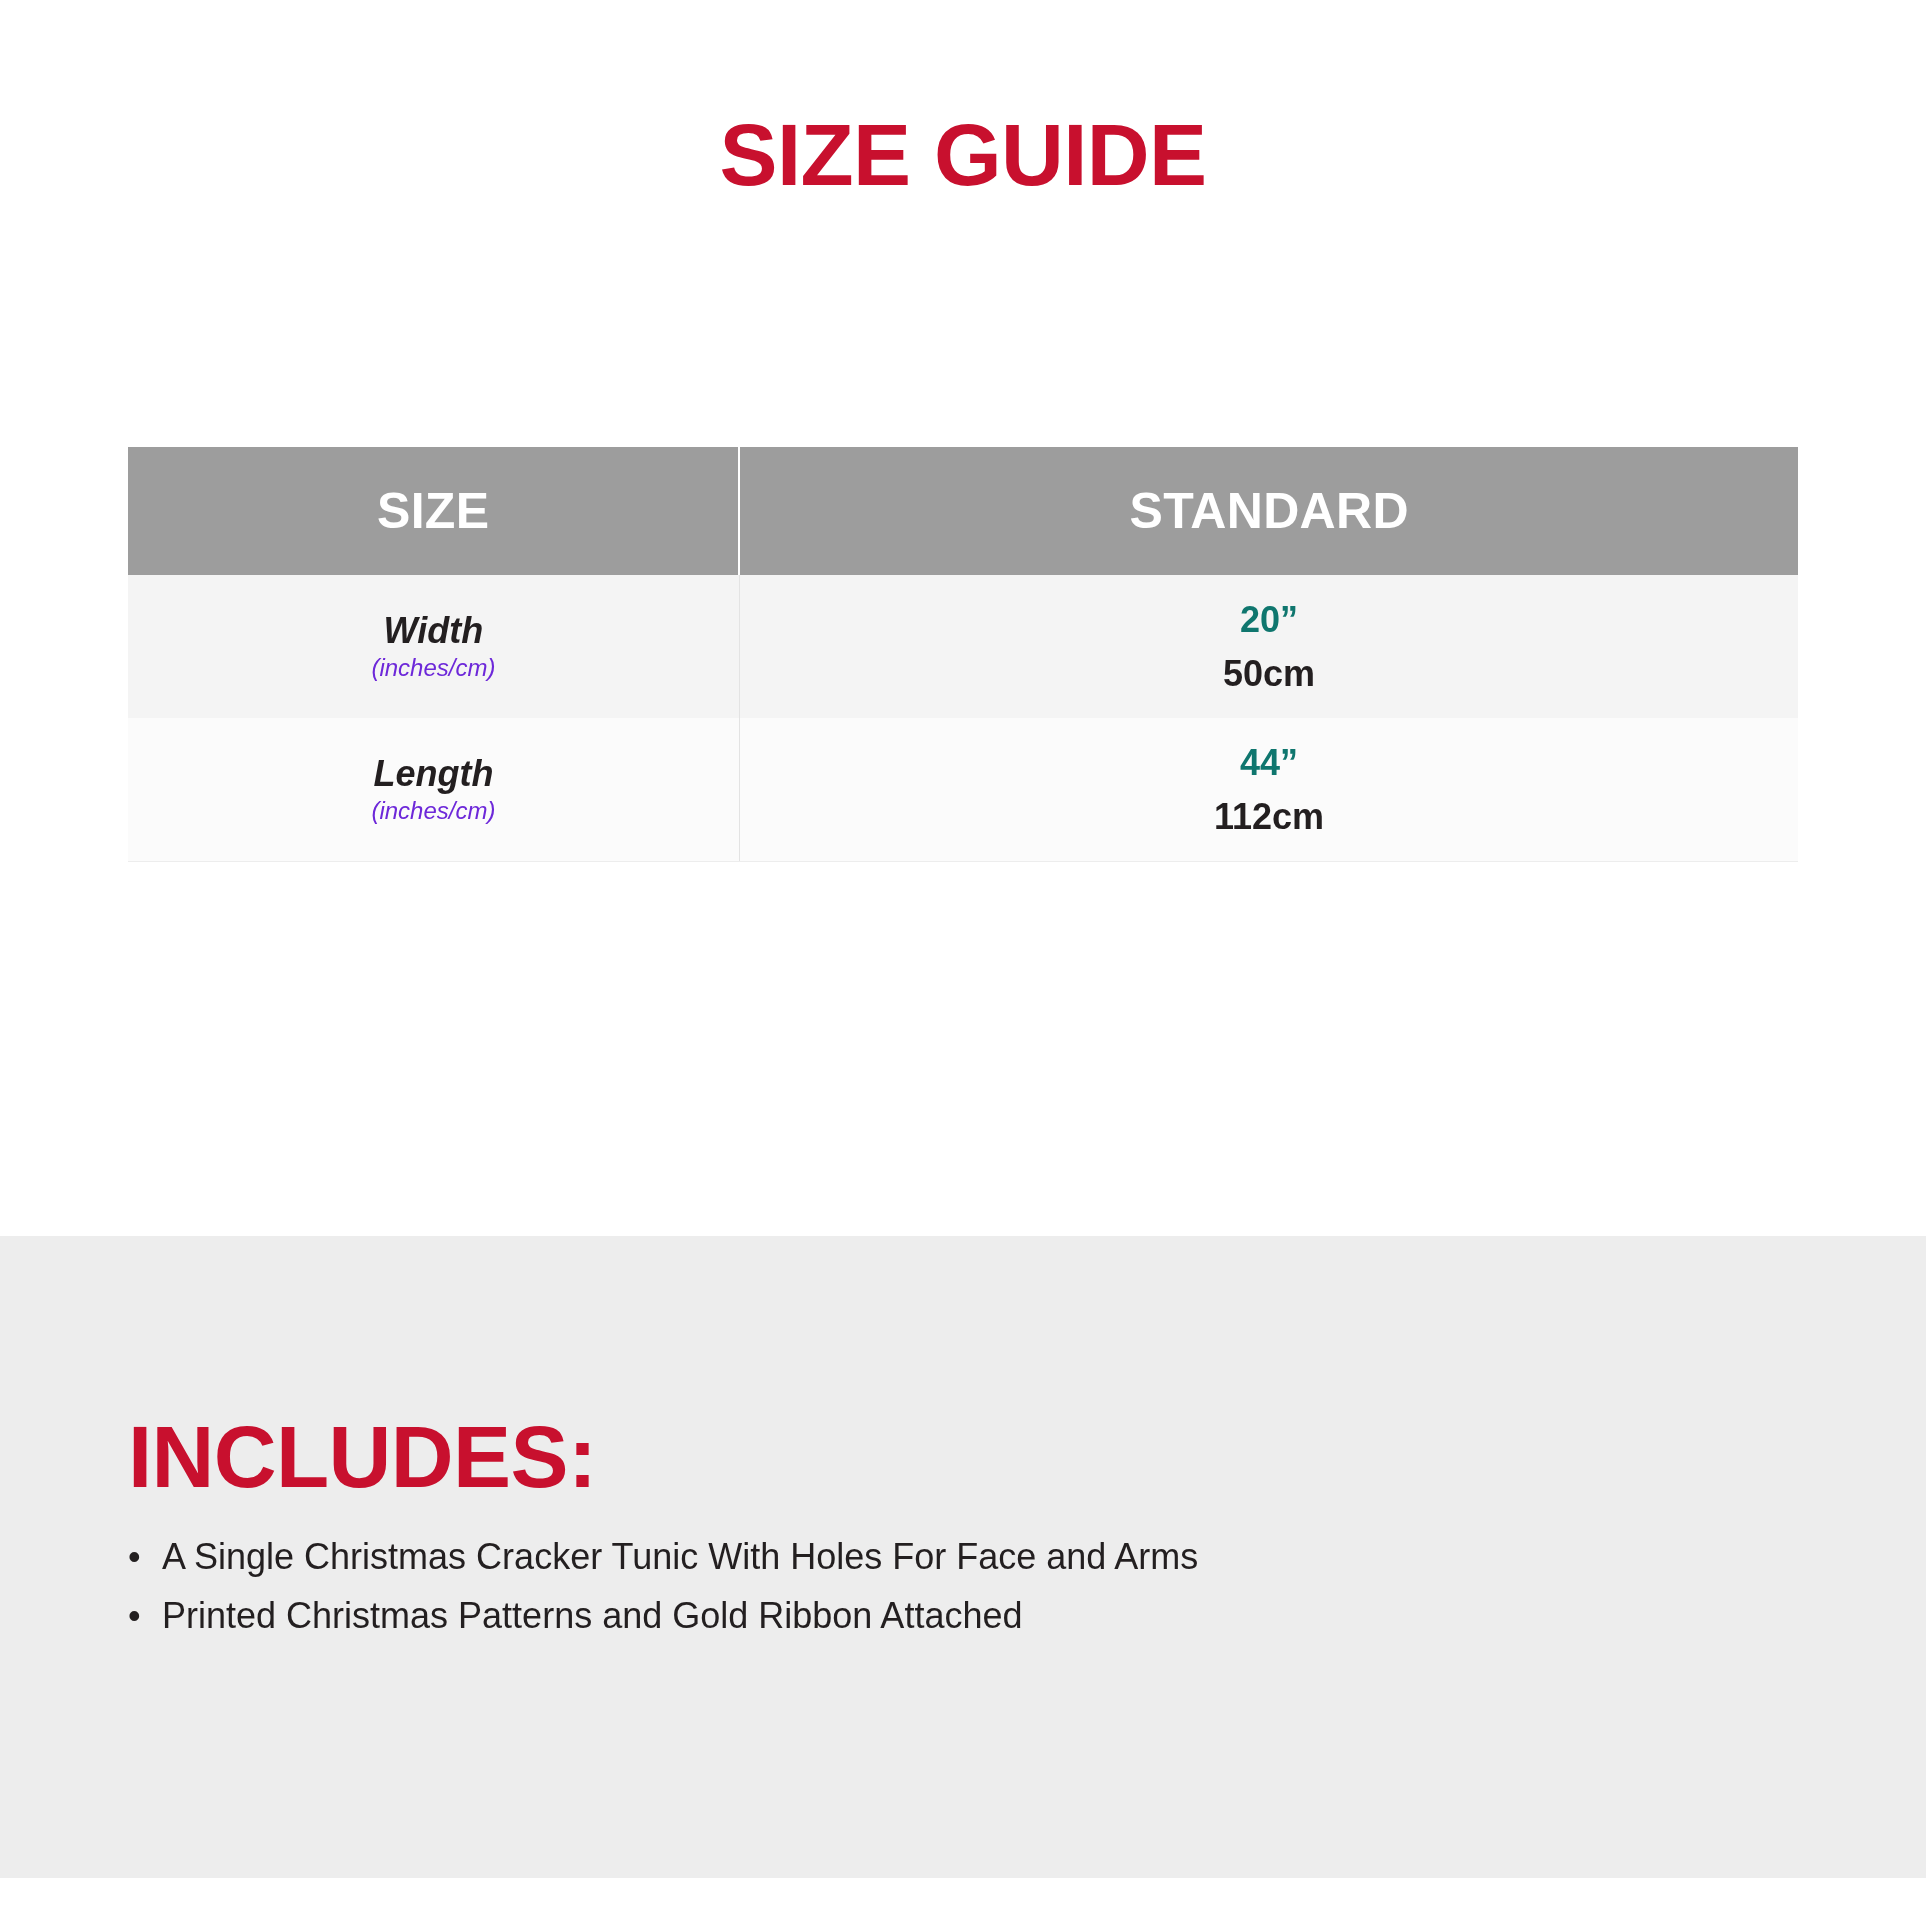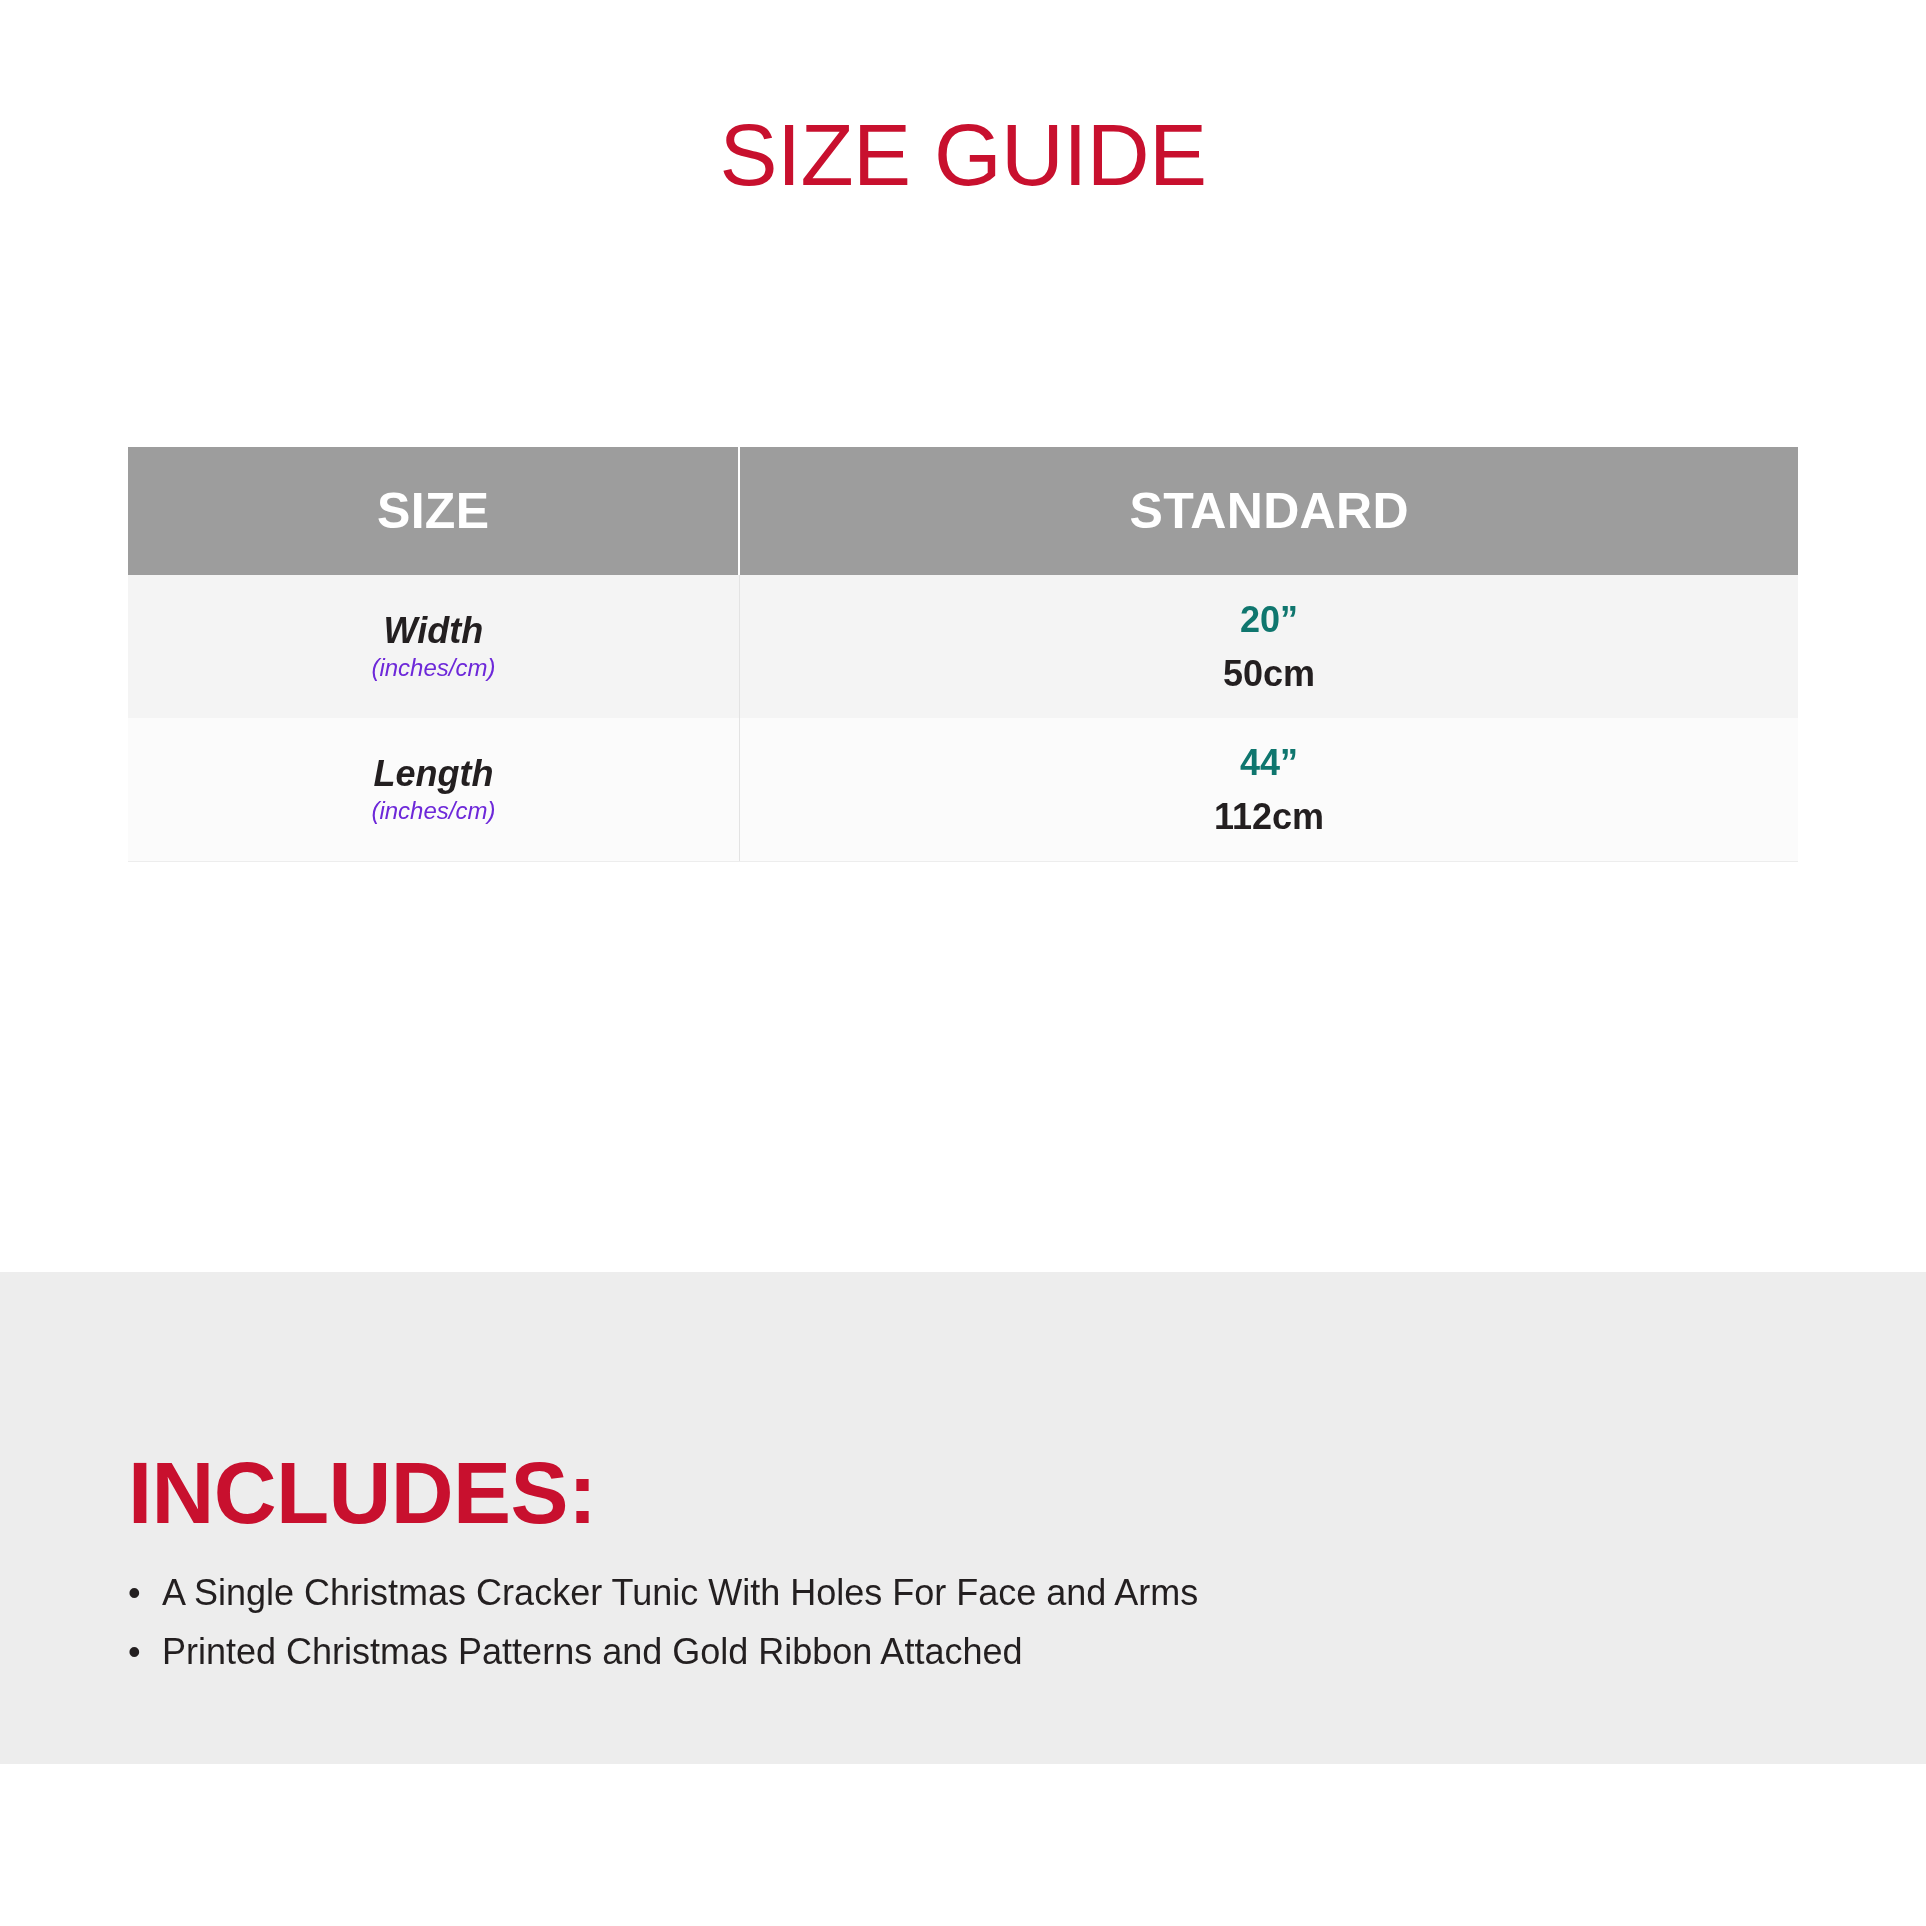--- a/index.html
+++ b/index.html
@@ -32,21 +32,21 @@
   }
 
   .guide-title {
     position: absolute;
     left: 0;
     top: 51px;
     width: 1926px;
     text-align: center;
     font-size: 87px;
     line-height: 1.05;
-    font-weight: 400;
+    font-weight: 700;
     letter-spacing: -0.6px;
     color: #c8102e;
   }
 
   .guide-note {
     position: absolute;
     left: 0;
     top: 214px;
     width: 1926px;
     text-align: center;
@@ -132,23 +132,23 @@
     font-weight: 700;
     line-height: 1.2;
     color: #231f20;
     margin-top: 11px;
   }
 
   
   .includes-section {
     position: absolute;
     left: 0;
-    top: 1272px;
-    width: 1926px;
-    height: 492px;
+    top: 1236px;
+    width: 1926px;
+    height: 642px;
     background: #ededed;
   }
 
   .includes-title {
     position: absolute;
     left: 128px;
     top: 103px;
     font-size: 87px;
     line-height: 1.05;
     font-weight: 700;

